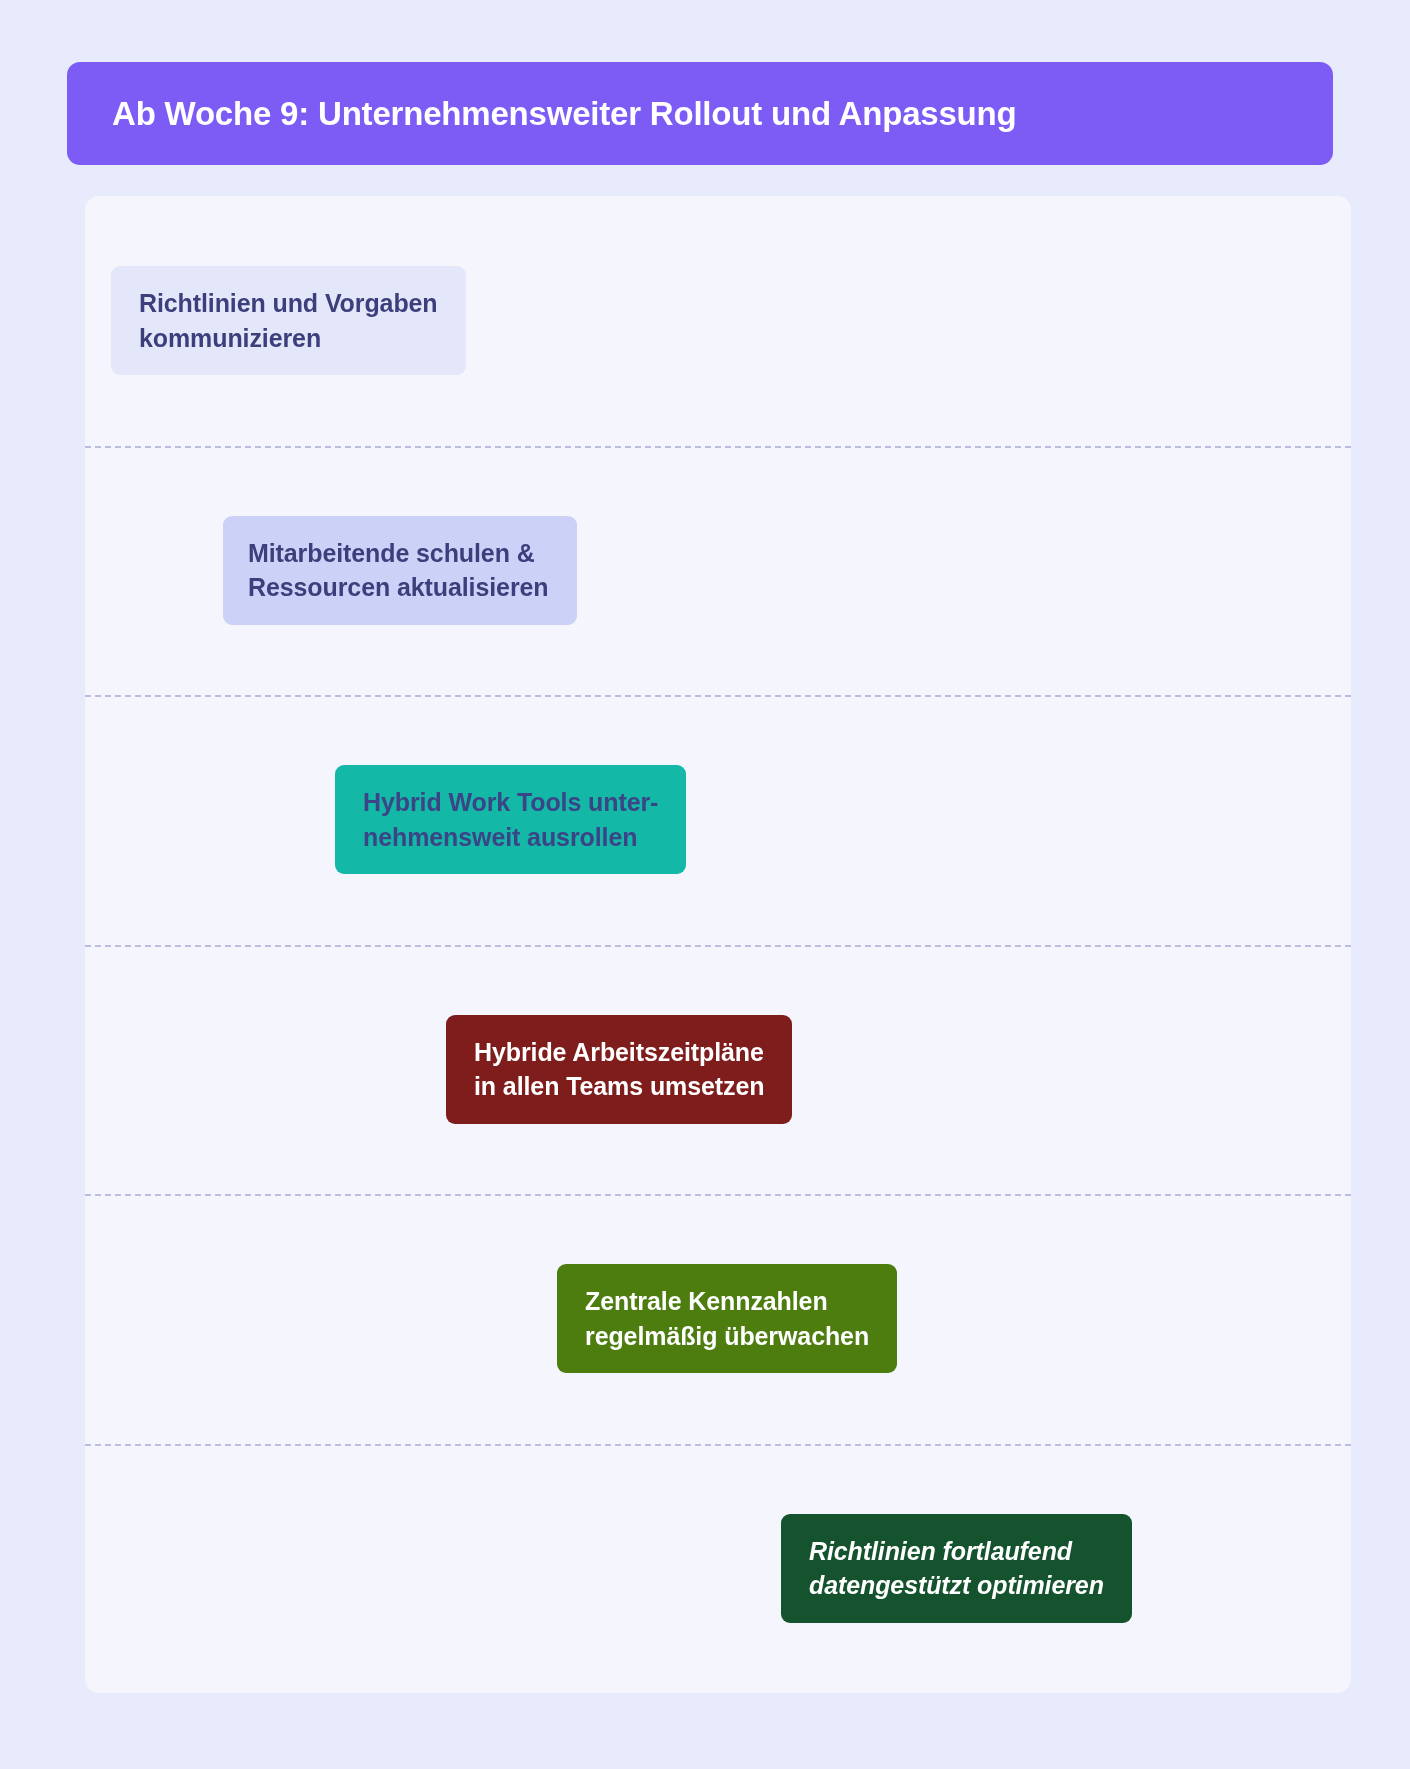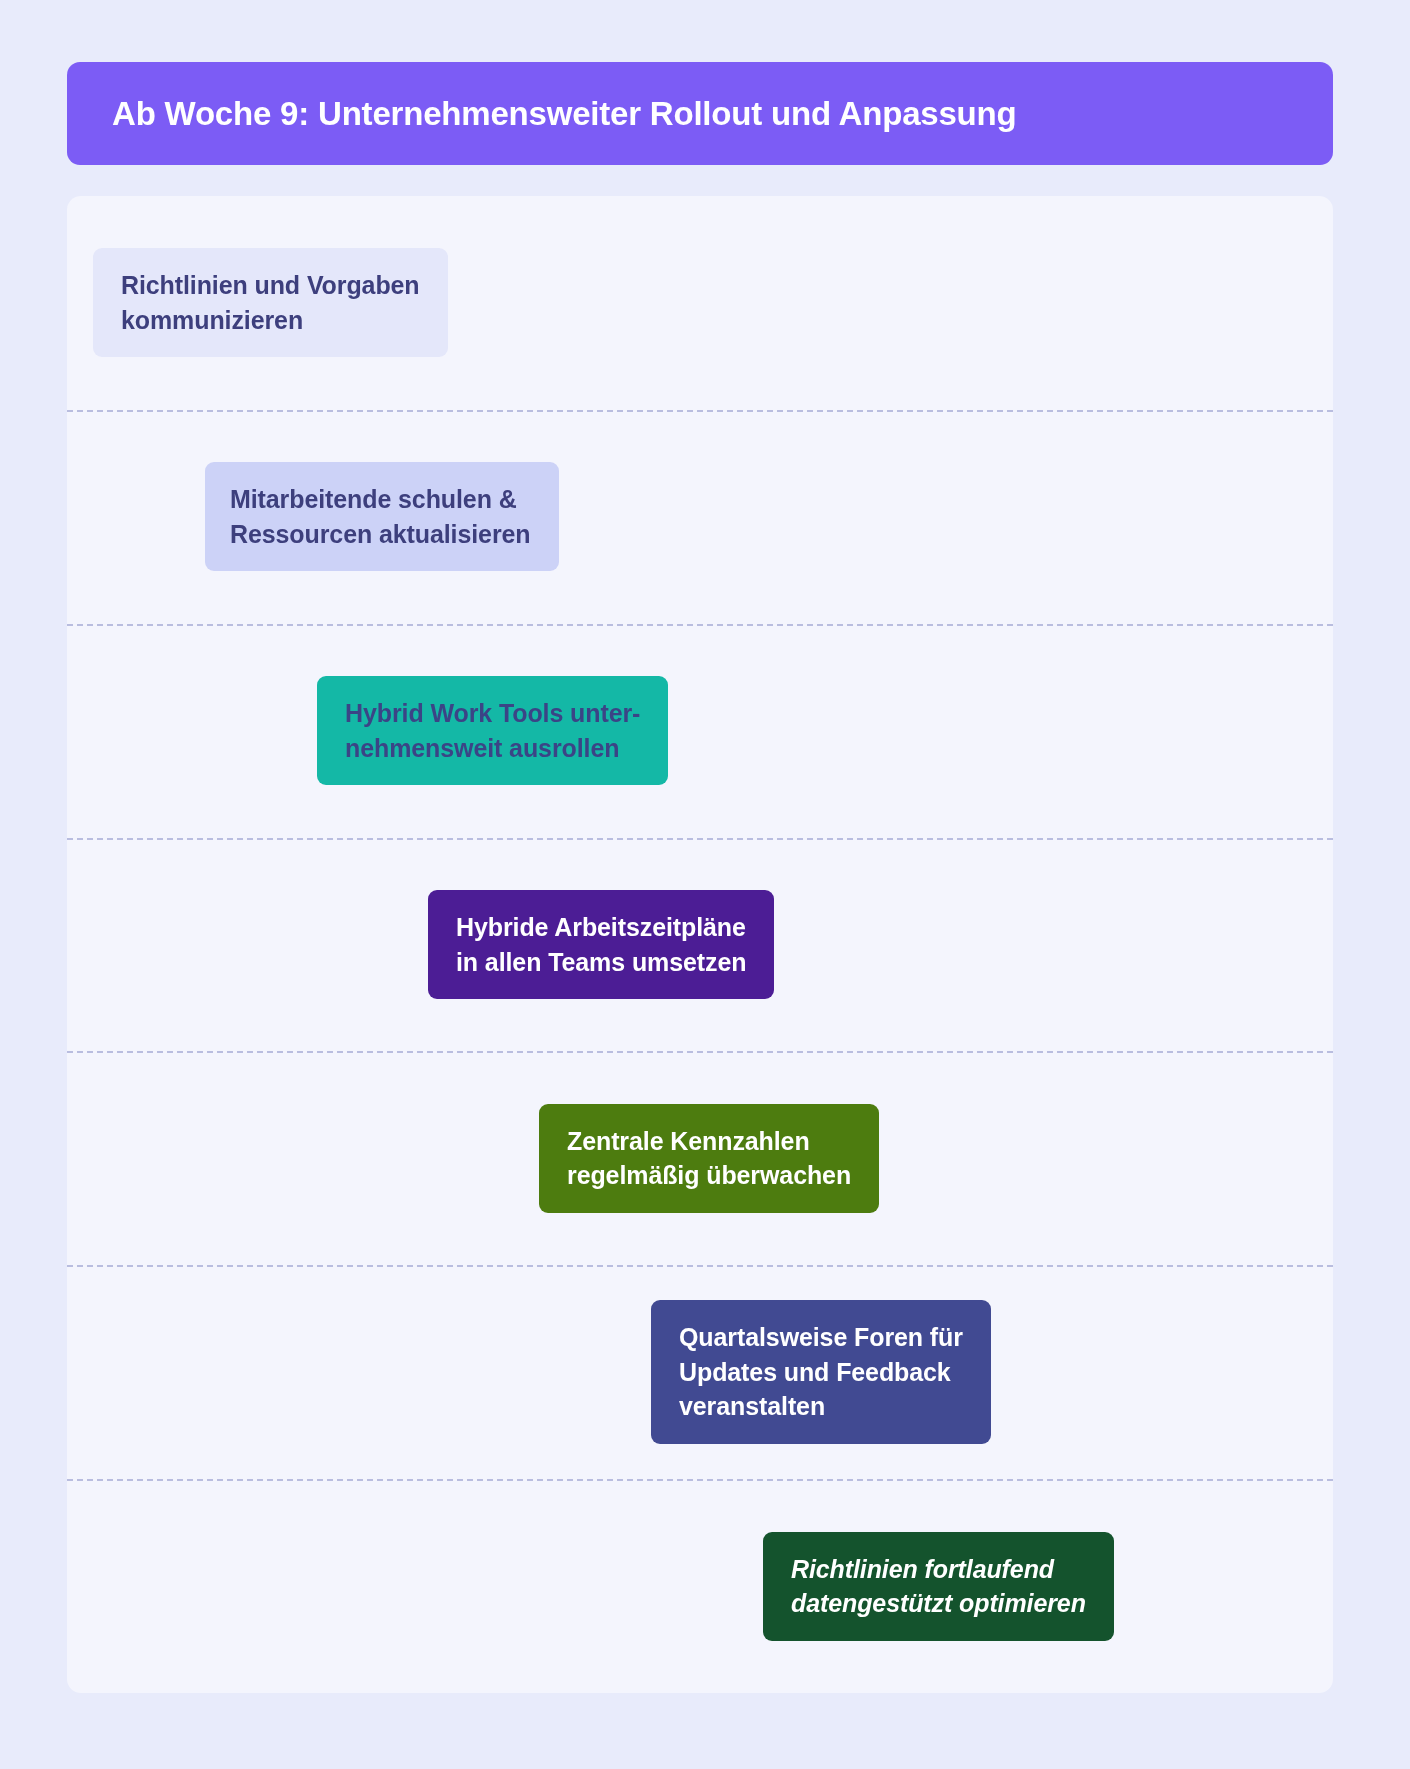--- a/index.html
+++ b/index.html
@@ -43,21 +43,21 @@
     font-size: 33px;
     font-weight: bold;
     letter-spacing: -0.2px;
     line-height: 1.15;
     white-space: nowrap;
   }
 
   
   .steps-panel {
     position: absolute;
-    left: 67px;
+    left: 85px;
     top: 196px;
     width: 1266px;
     height: 1497px;
     background: #f4f5fd;
     border-radius: 14px;
     box-sizing: border-box;
     overflow: hidden;
   }
 
   .steps-rows {
@@ -139,40 +139,33 @@
       </div>
 
       <div class="step-row" style="--sep: #b9bddf;">
         <div class="step-card off-2" style="background: #14b8a6;">
           <span class="step-label" style="color: rgb(59, 68, 134);">Hybrid Work Tools unter-
 nehmensweit ausrollen</span>
         </div>
       </div>
 
       <div class="step-row" style="--sep: #b9bddf;">
-        <div class="step-card off-3" style="background: #4c1d95;">
+        <div class="step-card off-3" style="background: #7f1d1d;">
           <span class="step-label" style="color: rgb(255, 255, 255);">Hybride Arbeitszeitpläne
 in allen Teams umsetzen</span>
         </div>
       </div>
 
       <div class="step-row" style="--sep: #b9bddf;">
         <div class="step-card off-4" style="background: #4d7c0f;">
           <span class="step-label" style="color: rgb(255, 255, 255);">Zentrale Kennzahlen
 regelmäßig überwachen</span>
         </div>
       </div>
 
-      <div class="step-row" style="--sep: #b9bddf;">
-        <div class="step-card off-5" style="background: rgb(65, 74, 146);">
-          <span class="step-label" style="color: rgb(255, 255, 255);">Quartalsweise Foren für
-Updates und Feedback
-veranstalten</span>
-        </div>
-      </div>
 
       <div class="step-row" style="--sep: #b9bddf;">
         <div class="step-card off-6" style="background: #14532d; font-style: italic;">
           <span class="step-label" style="color: rgb(255, 255, 255);">Richtlinien fortlaufend
 datengestützt optimieren</span>
         </div>
       </div>
 
     </div>
   </div>

